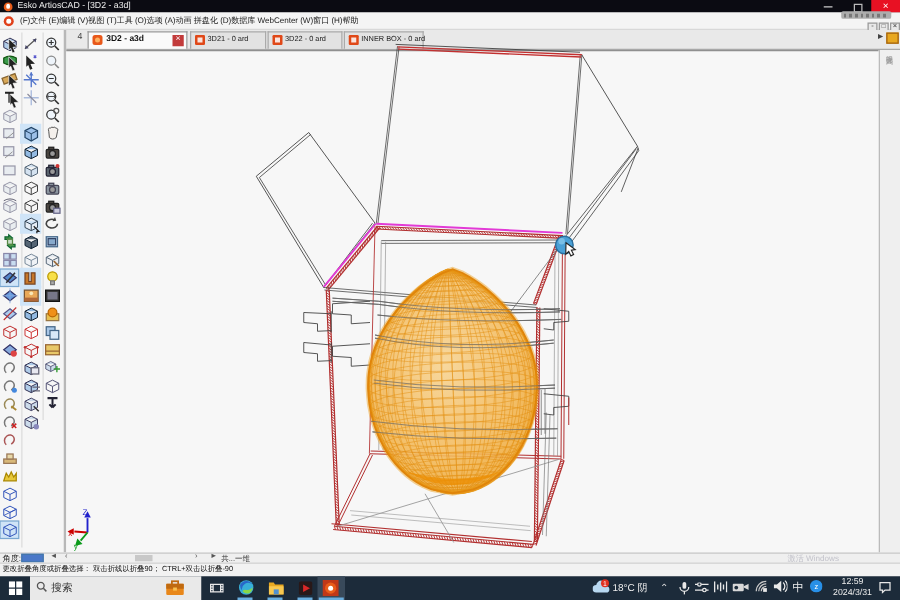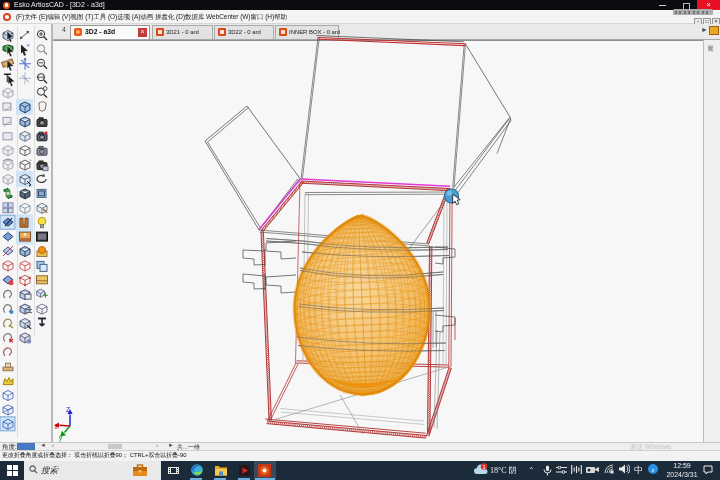--- a/index.html
+++ b/index.html
@@ -76,21 +76,21 @@
 
 <div class="abs" style="left:0;top:461px;width:720px;height:19px;background:#1c2b3a;"></div>
 <svg class="abs" style="left:7px;top:465px" width="11" height="11" viewBox="0 0 11 11">
       <path fill="#fff" d="M0,0h5v5h-5Z M6,0h5v5h-5Z M0,6h5v5h-5Z M6,6h5v5h-5Z"></path>
     </svg>
 <div class="abs" style="left:24px;top:461px;width:137px;height:19px;background:#e9e9e9;"></div>
 <svg class="abs" style="left:29px;top:465px" width="9" height="9" viewBox="0 0 10 10">
       <circle cx="4" cy="4" r="3" fill="none" stroke="#555" stroke-width="1.2"></circle>
       <path d="M6.3,6.3 L9,9" stroke="#555" stroke-width="1.3"></path>
     </svg>
-<div class="abs" style="left:41px;top:461px;height:19px;line-height:19px;font-size:8.5px;color:#333;font-style:italic;">搜索</div>
+<div class="abs" style="left:41px;top:461px;height:19px;line-height:19px;font-size:8.5px;color:#333;">搜索</div>
 <svg class="abs" style="left:132px;top:463px" width="16" height="15" viewBox="0 0 16 15">
       <rect x="1" y="4" width="14" height="9" rx="1" fill="#e8871a"></rect>
       <rect x="1" y="4" width="14" height="4" fill="#c06a10"></rect>
       <rect x="5.5" y="2" width="5" height="3" fill="none" stroke="#c06a10" stroke-width="1.4"></rect>
       <rect x="6.5" y="7" width="3" height="2.5" fill="#f8c050"></rect>
     </svg>
 <svg class="abs" style="left:168px;top:465px" width="11" height="11" viewBox="0 0 11 11">
       <g stroke="#e8e8e8" fill="none" stroke-width="1">
         <rect x="0.5" y="2.5" width="10" height="6"></rect>
         <path d="M2.5,2.5 v6 M8.5,2.5 v6 M0.5,4.5 h2 M0.5,6.5 h2 M8.5,4.5 h2 M8.5,6.5 h2"></path>
@@ -119,21 +119,21 @@
       <circle cx="6.5" cy="6.5" r="4.5" fill="#e85c1a"></circle>
       <circle cx="6.5" cy="6.5" r="2" fill="#fff"></circle>
     </svg>
 <div class="abs" style="left:255px;top:478px;width:20px;height:2px;background:#6aaede;"></div>
 
 <svg class="abs" style="left:474px;top:463px" width="14" height="14" viewBox="0 0 14 14">
       <path d="M3,11 a3,3 0 0 1 0,-6 a4,4 0 0 1 8,1 a2.5,2.5 0 0 1 0,5 Z" fill="#b8d8f0"></path>
       <circle cx="10" cy="3.5" r="3.2" fill="#e03020"></circle>
       <text x="10" y="5.5" font-size="5.5" fill="#fff" text-anchor="middle" font-family="Liberation Sans">1</text>
     </svg>
-<div class="abs" style="left:490px;top:461px;height:19px;line-height:19px;font-size:8px;color:#eee;font-family:Liberation Serif, serif;">18°C 阴</div>
+<div class="abs" style="left:490px;top:461px;height:19px;line-height:19px;font-size:8px;color:#eee;">18°C 阴</div>
 <div class="abs" style="left:528px;top:461px;height:19px;line-height:19px;font-size:8px;color:#ddd;">⌃</div>
 <svg class="abs" style="left:543px;top:464.5px" width="9" height="11" viewBox="0 0 9 11">
       <g fill="#e8e8e8">
         <rect x="3" y="0.5" width="3" height="5.5" rx="1.5"></rect>
         <path d="M1,4.5 a3.5,3.5 0 0 0 7,0" stroke="#e8e8e8" fill="none"></path>
         <rect x="4" y="8" width="1" height="2.5"></rect>
       </g>
     </svg>
 <svg class="abs" style="left:556px;top:466px" width="11" height="8" viewBox="0 0 11 8">
       <g stroke="#e8e8e8" stroke-width="1">

